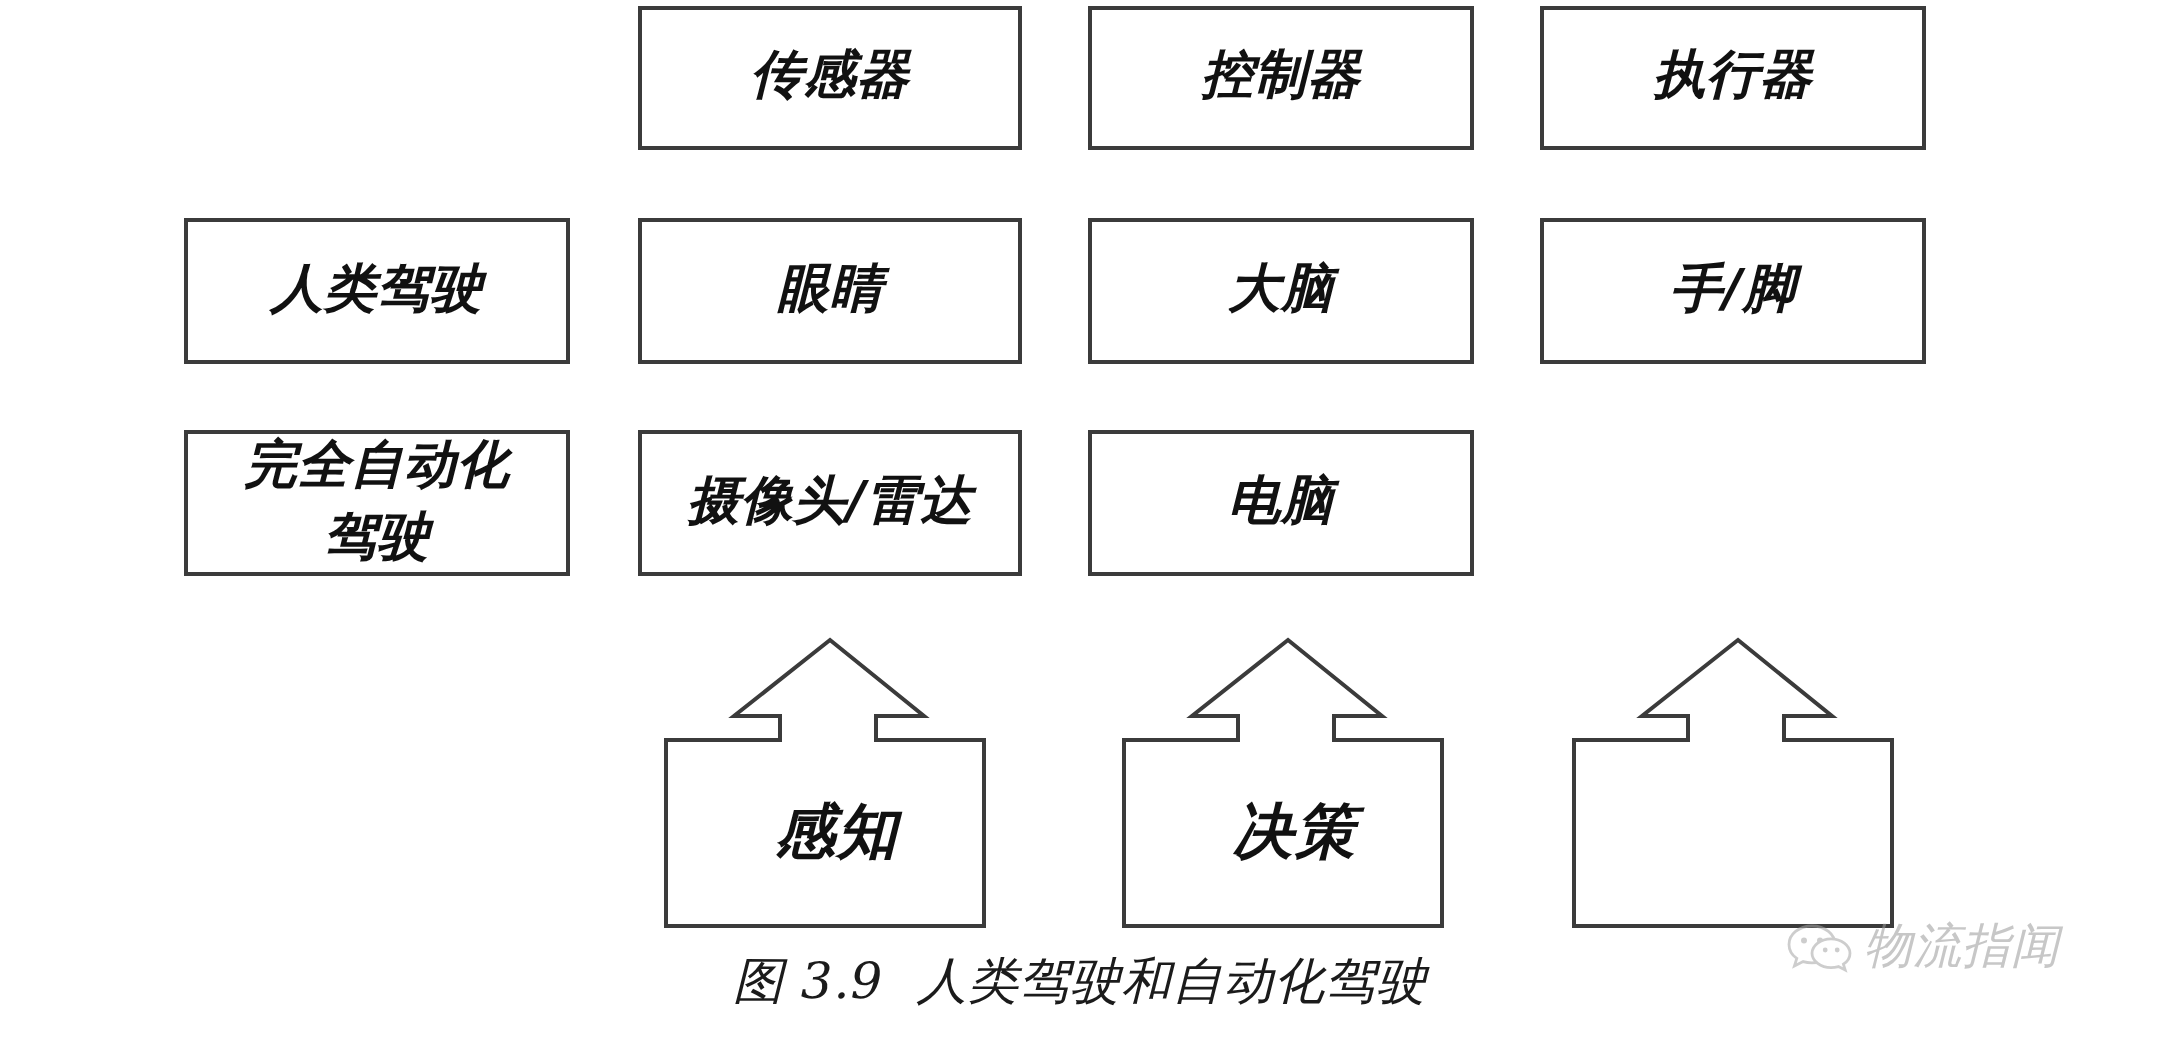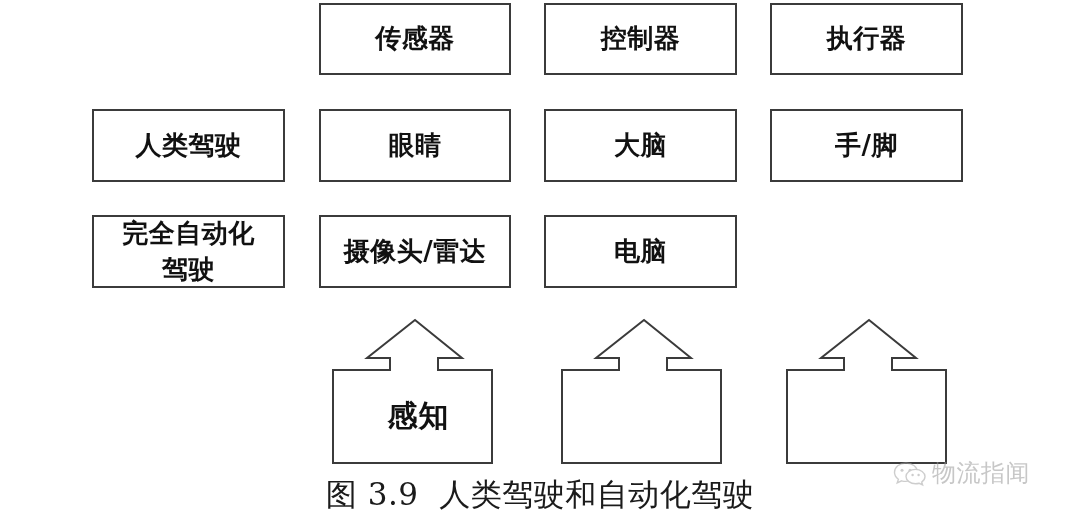--- a/index.html
+++ b/index.html
@@ -10,20 +10,21 @@
   body {
     font-family: "DejaVu Sans", "Liberation Sans", sans-serif;
     color: #1a1a1a;
   }
   #canvas {
     position: relative;
     width: 1080px;
     height: 523px;
     background: #ffffff;
     overflow: hidden;
+    font-style: italic;
   }
   .box {
     position: absolute;
     box-sizing: border-box;
     border: 2px solid #3b3b3b;
     background: #ffffff;
     display: flex;
     align-items: center;
     justify-content: center;
     text-align: center;
@@ -80,21 +81,21 @@
   #arrow-2 { left: 785px; }
 
   
   #caption {
     position: absolute;
     left: 0;
     right: 0;
     top: 474px;
     text-align: center;
     font-family: "DejaVu Serif", "Liberation Serif", serif;
-    font-size: 31px;
+    font-size: 25px;
     color: #1b1b1b;
     letter-spacing: 0.5px;
     white-space: pre;
   }
 
   
   #watermark {
     position: absolute;
     left: 893px;
     top: 461px;
@@ -154,20 +155,21 @@
     <svg viewBox="0 0 175 162" preserveAspectRatio="none">
       <path d="M 84 12 L 36 50 L 59 50 L 59 62 L 2 62 L 2 155 L 161 155 L 161 62 L 107 62 L 107 50 L 131 50 Z" fill="#ffffff" stroke="#3b3b3b" stroke-width="2" stroke-linejoin="miter"></path>
     </svg>
     <div class="arrow-label">感知</div>
   </div>
 
   <div class="arrow" id="arrow-1">
     <svg viewBox="0 0 175 162" preserveAspectRatio="none">
       <path d="M 84 12 L 36 50 L 59 50 L 59 62 L 2 62 L 2 155 L 161 155 L 161 62 L 107 62 L 107 50 L 131 50 Z" fill="#ffffff" stroke="#3b3b3b" stroke-width="2" stroke-linejoin="miter"></path>
     </svg>
+    <div class="arrow-label">决策</div>
   </div>
 
   <div class="arrow" id="arrow-2">
     <svg viewBox="0 0 175 162" preserveAspectRatio="none">
       <path d="M 84 12 L 36 50 L 59 50 L 59 62 L 2 62 L 2 155 L 161 155 L 161 62 L 107 62 L 107 50 L 131 50 Z" fill="#ffffff" stroke="#3b3b3b" stroke-width="2" stroke-linejoin="miter"></path>
     </svg>
   </div>
 
   <div id="caption">图 3.9  人类驾驶和自动化驾驶</div>
 

